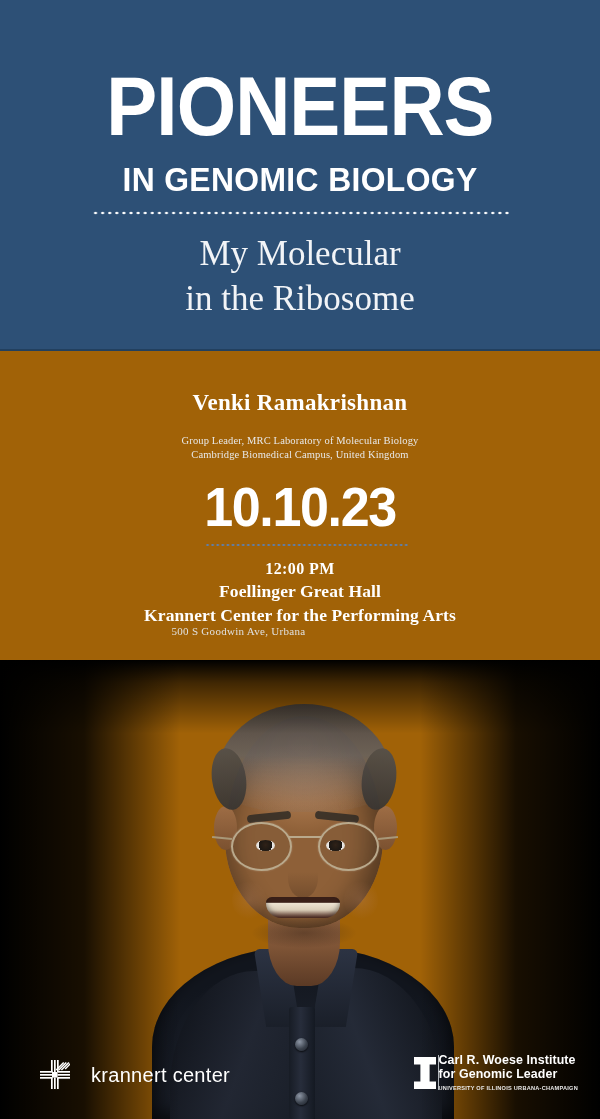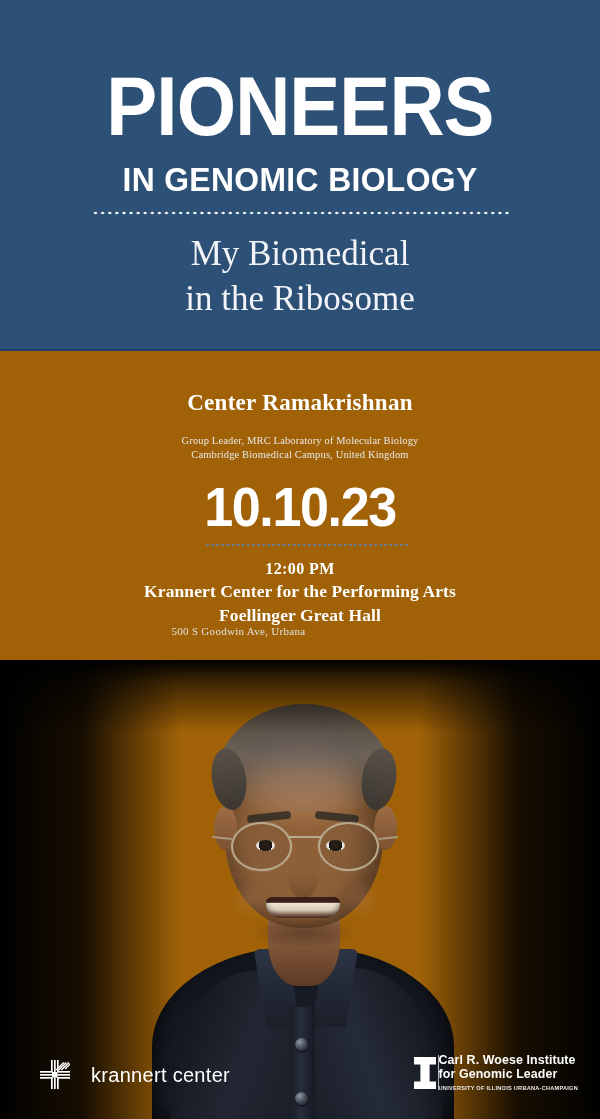--- a/index.html
+++ b/index.html
@@ -447,38 +447,38 @@
 </head>
 <body>
 
 <div id="poster">
 
   <div class="header-band">
     <div class="title-main">PIONEERS</div>
     <div class="title-sub">IN GENOMIC BIOLOGY</div>
     <div class="dots-white"></div>
     <div class="talk-title">
-      <div>My Biomedical</div>
+      <div>My Molecular</div>
       <div>in the Ribosome</div>
     </div>
   </div>
 
-  <div class="speaker-name">Center Ramakrishnan</div>
+  <div class="speaker-name">Venki Ramakrishnan</div>
   <div class="speaker-affil">
     <div>Group Leader, MRC Laboratory of Molecular Biology</div>
     <div>Cambridge Biomedical Campus, United Kingdom</div>
   </div>
 
   <div class="event-date">10.10.23</div>
   <div class="dots-blue"></div>
 
   <div class="event-time">12:00 PM</div>
   <div class="venue">
+    <div>Foellinger Great Hall</div>
     <div>Krannert Center for the Performing Arts</div>
-    <div>Foellinger Great Hall</div>
   </div>
   <div class="address">500 S Goodwin Ave, Urbana</div>
 
   <div class="portrait-wrap">
     <div class="portrait">
       <div class="torso"></div>
       <div class="collar-left"></div>
       <div class="collar-right"></div>
       <div class="placket"></div>
       <div class="shirt-button b1"></div>

